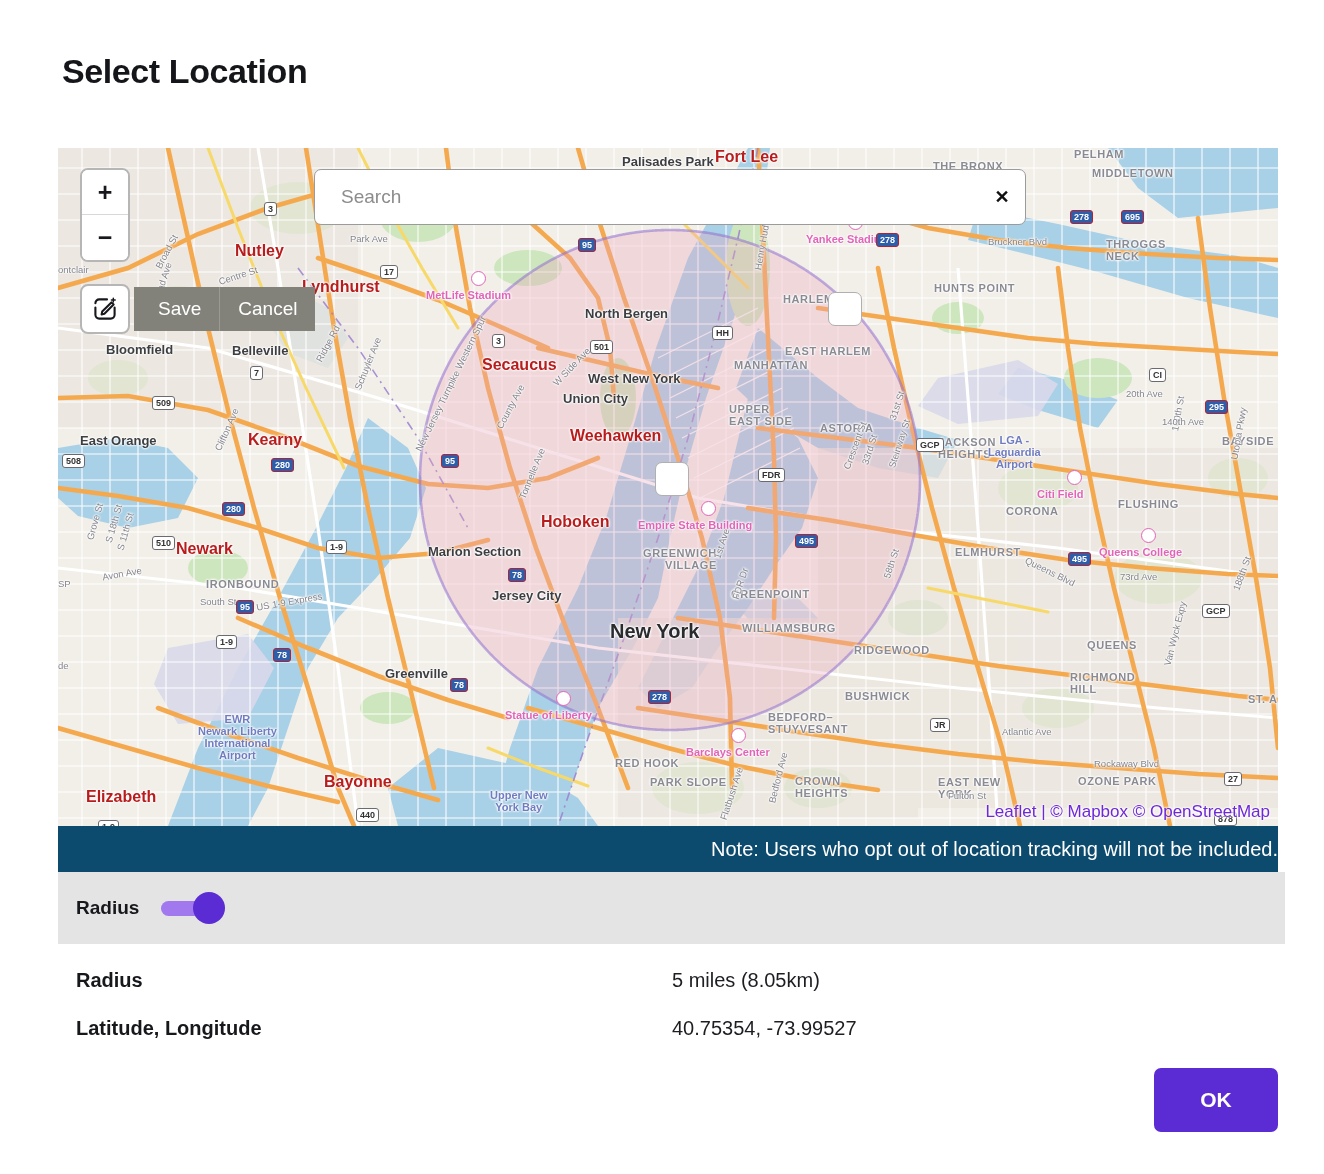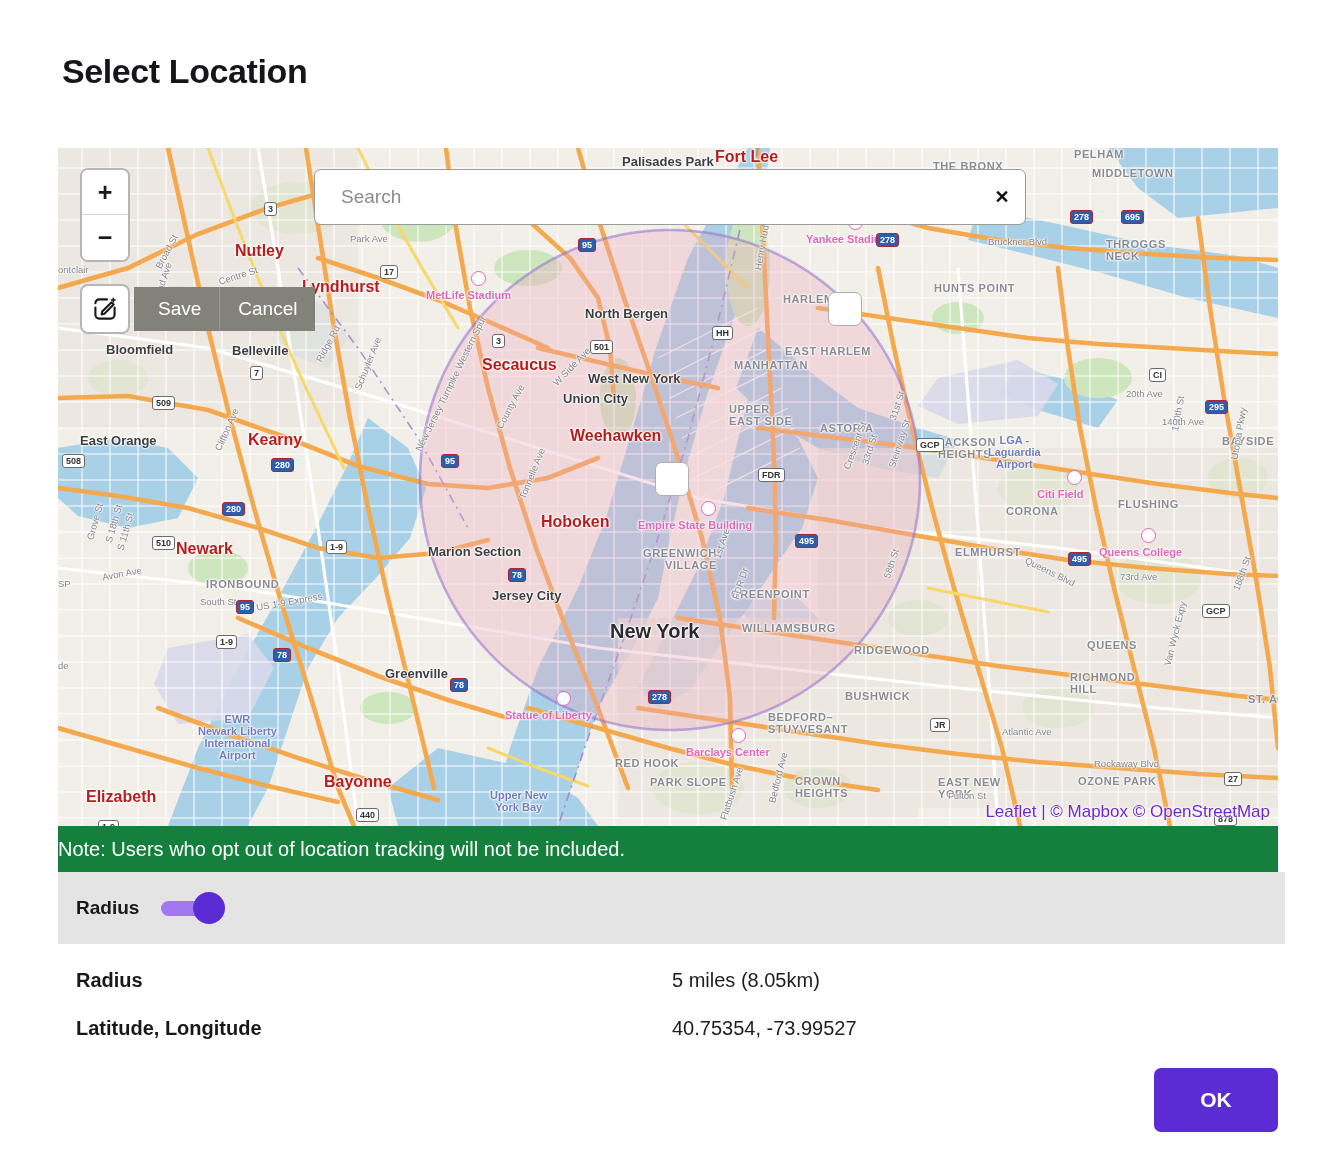--- a/index.html
+++ b/index.html
@@ -190,23 +190,23 @@
     z-index: 35;
     text-shadow: 0 0 3px #fff, 0 0 3px #fff, 0 0 2px #fff;
     white-space: nowrap;
   }
 
   
   #note-bar {
     position: absolute;
     left: 58px; top: 826px;
     width: 1220px; height: 46px;
-    background: #15803d;
+    background: #0c4a6e;
     color: #ffffff;
-    display: flex; align-items: center; justify-content: flex-start;
+    display: flex; align-items: center; justify-content: flex-end;
     font-size: 20px;
   }
 
   
   #radius-row {
     position: absolute;
     left: 58px; top: 872px;
     width: 1227px; height: 72px;
     background: #e4e4e4;
     display: flex; align-items: center;

